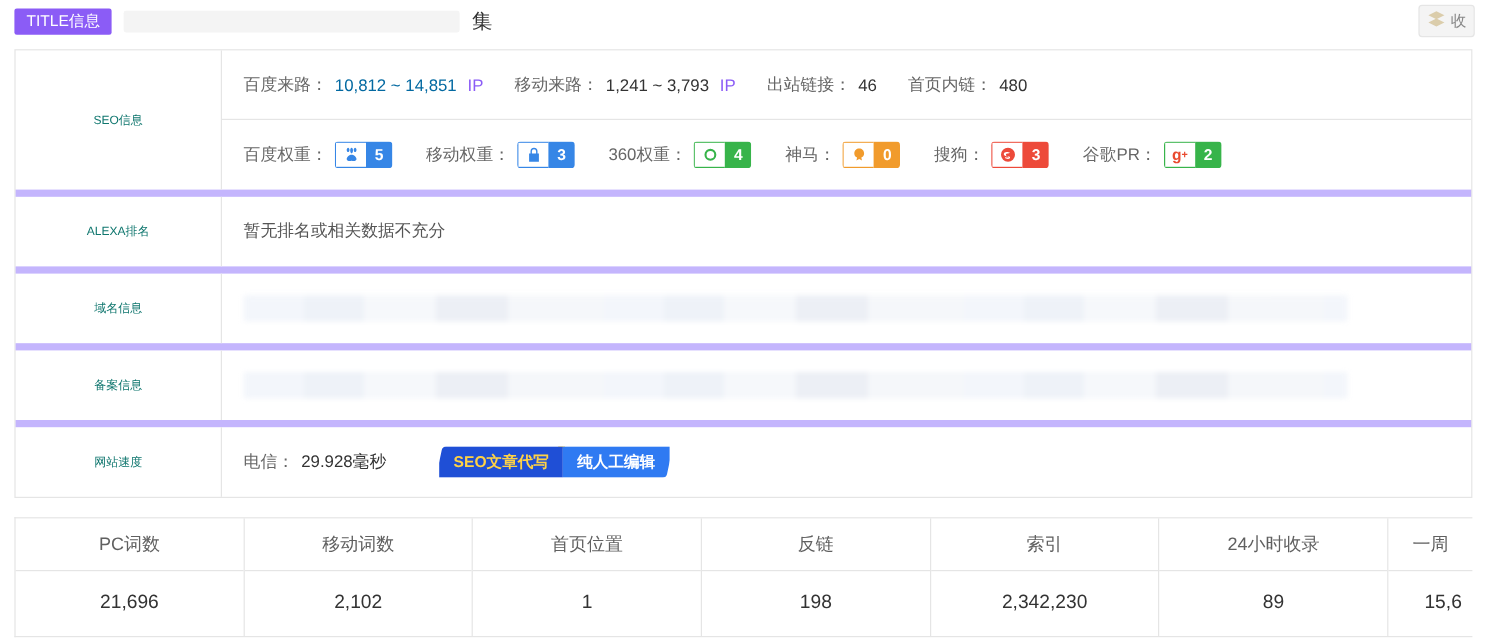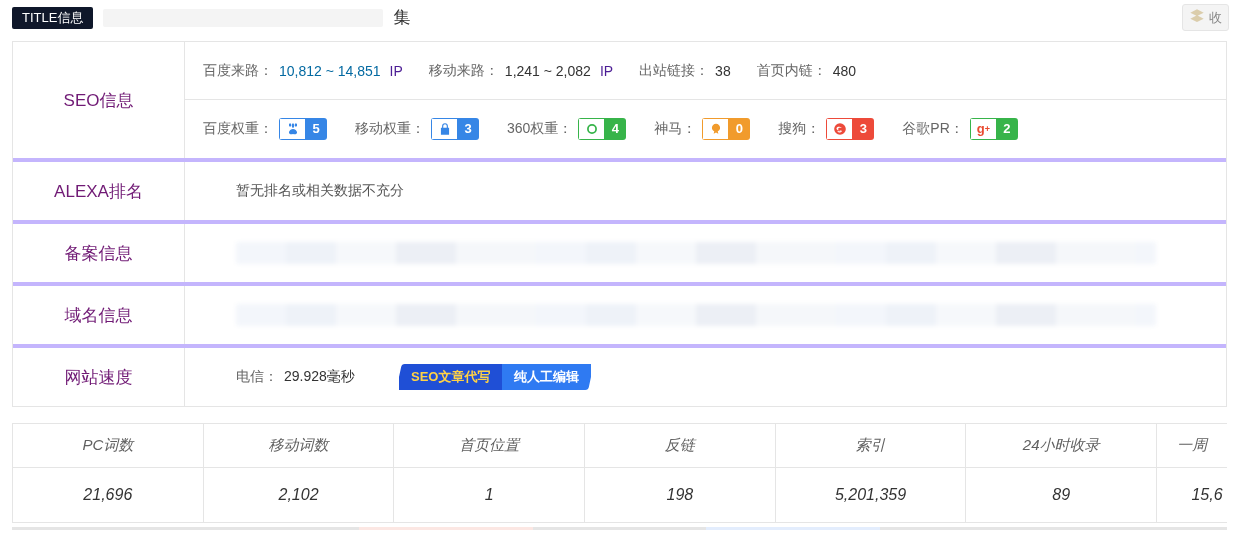--- a/index.html
+++ b/index.html
@@ -11,21 +11,21 @@
     width: 1239px;
   }
   
   .title-row {
     display: flex;
     align-items: center;
     padding: 4px 10px 10px 12px;
     gap: 10px;
   }
   .title-badge {
-    background: #0f172a;
+    background: #8b5cf6;
     color: #fff;
     font-size: 13px;
     padding: 2px 10px;
     border-radius: 2px;
   }
   .title-redacted {
     height: 18px;
     width: 280px;
     background: #f4f4f4;
     border-radius: 2px;
@@ -44,47 +44,47 @@
     font-size: 13px;
   }
   .collect-btn svg { width: 16px; height: 16px; }
 
   
   .info-table {
     border: 1px solid #e5e5e5;
     margin: 0 12px;
   }
   .info-row { display: flex; min-height: 58px; }
-  .info-row + .info-row { border-top: 4px solid #c4b5fd; gap: 33px; }
+  .info-row + .info-row { border-top: 6px solid #c4b5fd; }
   .info-label {
     width: 172px;
     min-width: 172px;
     border-right: 1px solid #e5e5e5;
     display: flex;
     align-items: center;
     justify-content: center;
-    color: #701a75;
-    font-size: 17px;
+    color: #0f766e;
+    font-size: 10px;
   }
   .info-content {
     flex: 1;
     display: flex;
     align-items: center;
     padding: 0 18px;
     gap: 26px;
     flex-wrap: wrap;
     min-height: 58px;
   }
   .seo-double .info-content { border-bottom: 1px solid #e5e5e5; }
   .seo-double .info-content:last-child { border-bottom: none; gap: 28px; }
   .kv { display: flex; align-items: center; gap: 6px; font-size: 14px; color: #555; }
   .kv .label { color: #666; }
   .kv .val { color: #333; }
   .kv .red { color: #0369a1; }
-  .kv .ip { color: #4c1d95; padding-left: 3px; }
+  .kv .ip { color: #8b5cf6; padding-left: 3px; }
 
   
   .weight-badge {
     display: inline-flex;
     align-items: stretch;
     height: 22px;
     border-radius: 3px;
     overflow: hidden;
     font-size: 13px;
     line-height: 22px;
@@ -162,36 +162,35 @@
     margin: 16px 12px 0 12px;
     display: flex;
     border-top: 1px solid #e5e5e5;
     border-left: 1px solid #e5e5e5;
     border-bottom: 1px solid #e5e5e5;
   }
   .stats-col {
     flex: 1 0 0;
     border-right: 1px solid #e5e5e5;
     text-align: center;
-    font-style: italic;
   }
   .stats-col:last-child{ border-right: none; min-width: 70px; flex: 0 0 70px;}
   .stats-head {
     background: #fbfbfb00;
     border-bottom: 1px solid #e5e5e5;
     padding: 12px 0;
     color: #606060;
     font-size: 15px;
   }
   .stats-val {
     padding: 18px 0;
     color: #333;
     font-size: 16px;
   }
-  .stats-val.cut{ text-align:center; padding-left:30px;}
+  .stats-val.cut{ text-align:left; padding-left:30px;}
 
   
   .color-line{
     margin: 4px 12px 0 12px;
     height: 3px;
     display:flex;
   }
   .color-line div{flex:1;}
   .cl1{background:#e5e5e5;}
   .cl2{background:#e5e5e5;}
@@ -224,26 +223,26 @@
     <div class="info-label">SEO信息</div>
     <div class="seo-double" style="flex:1;">
       <div class="info-content">
         <span class="kv">
           <span class="label">百度来路：</span>
           <span class="red">10,812 ~ 14,851</span>
           <span class="ip">IP</span>
         </span>
         <span class="kv">
           <span class="label">移动来路：</span>
-          <span class="val">1,241 ~ 2,082</span>
+          <span class="val">1,241 ~ 3,793</span>
           <span class="ip">IP</span>
         </span>
         <span class="kv">
           <span class="label">出站链接：</span>
-          <span class="val">38</span>
+          <span class="val">46</span>
         </span>
         <span class="kv">
           <span class="label">首页内链：</span>
           <span class="val">480</span>
         </span>
       </div>
       <div class="info-content">
         <span class="kv">
           <span class="label">百度权重：</span>
           <span class="weight-badge b-baidu">
@@ -311,28 +310,28 @@
   </div>
 
   <div class="info-row">
     <div class="info-label">ALEXA排名</div>
     <div class="info-content">
       <span>暂无排名或相关数据不充分</span>
     </div>
   </div>
 
   <div class="info-row">
-    <div class="info-label">备案信息</div>
+    <div class="info-label">域名信息</div>
     <div class="info-content">
         <div class="blur-strip"></div>
       </div>
   </div>
 
   <div class="info-row">
-    <div class="info-label">域名信息</div>
+    <div class="info-label">备案信息</div>
     <div class="info-content">
         <div class="blur-strip"></div>
       </div>
   </div>
 
   <div class="info-row">
     <div class="info-label">网站速度</div>
     <div class="info-content">
       <span class="kv">
         <span class="label">电信：</span>
@@ -358,21 +357,21 @@
   <div class="stats-col">
     <div class="stats-head">首页位置</div>
     <div class="stats-val">1</div>
   </div>
   <div class="stats-col">
     <div class="stats-head">反链</div>
     <div class="stats-val">198</div>
   </div>
   <div class="stats-col">
     <div class="stats-head">索引</div>
-    <div class="stats-val">5,201,359</div>
+    <div class="stats-val">2,342,230</div>
   </div>
   <div class="stats-col">
     <div class="stats-head">24小时收录</div>
     <div class="stats-val">89</div>
   </div>
   <div class="stats-col">
     <div class="stats-head">一周</div>
     <div class="stats-val cut">15,6</div>
   </div>
 </div>

